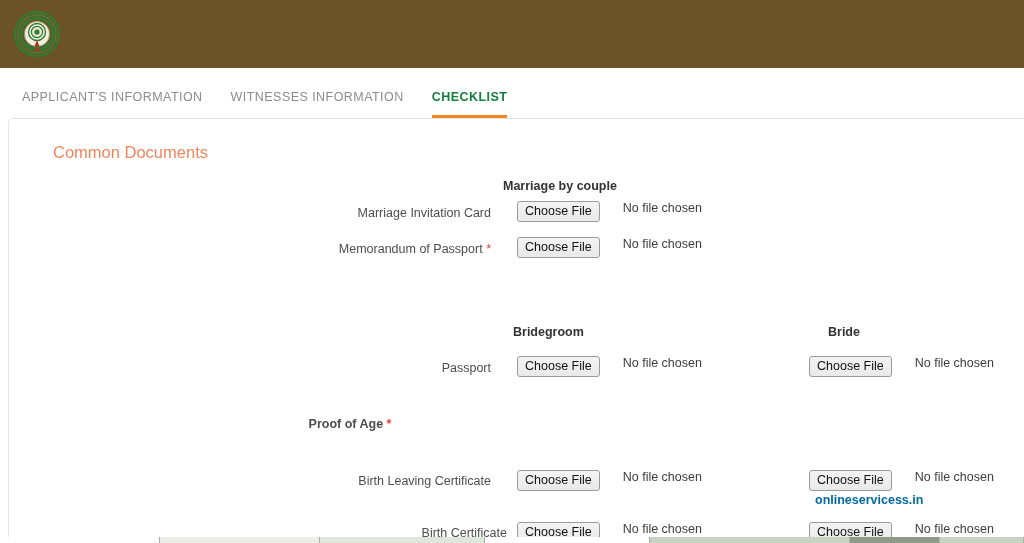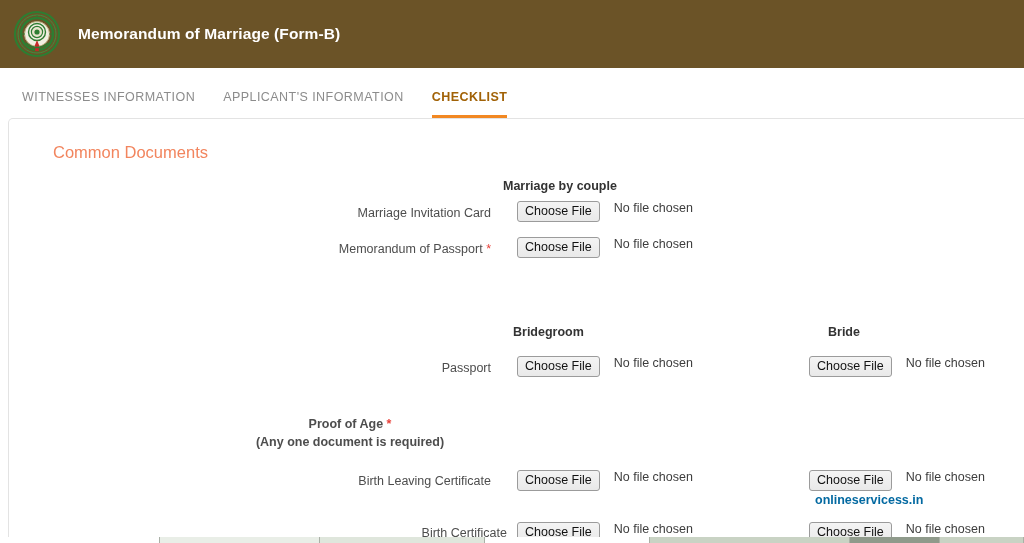--- a/index.html
+++ b/index.html
@@ -50,21 +50,21 @@
     letter-spacing: 0.45px;
     color: #8c8c8c;
     padding: 0 0 11px 0;
     margin-right: 28px;
     border-bottom: 3px solid transparent;
     white-space: nowrap;
     cursor: pointer;
   }
   .tab:first-child { margin-left: 22px; }
   .tab.active {
-    color: #a16207;
+    color: #15803d;
     font-weight: bold;
     border-bottom-color: #f28822;
   }
 
   
   .panel {
     position: absolute;
     top: 118px; left: 8px;
     width: 1060px; height: 430px;
     background: #ffffff;
@@ -115,21 +115,21 @@
     background: linear-gradient(#f4f4f4, #e9e9e9);
     border: 1px solid #9b9b9b;
     border-radius: 3px;
     padding: 2px 7px 3px 7px;
     font-size: 12.5px;
     color: #121212;
     line-height: 14px;
     font-family: "Liberation Sans", sans-serif;
   }
   .filetxt {
-    margin-left: 14px;
+    margin-left: 23px;
     color: #3d3d3d;
     font-size: 12.5px;
   }
 
   .watermark {
     position: absolute;
     color: #0369a1;
     font-size: 12.5px;
     font-weight: bold;
     white-space: nowrap;
@@ -174,26 +174,25 @@
       <path d="M24 30 L21.6 36 L26.4 36 Z" fill="#c62828"></path>
       <rect x="22.2" y="35" width="3.6" height="6" fill="#c62828"></rect>
       <path d="M13 33 Q24 42 35 33" fill="none" stroke="#2e7d32" stroke-width="1.6"></path>
       <g stroke="#2e7d32" stroke-width="0.9">
         <line x1="24" y1="5" x2="24" y2="9"></line>
         <line x1="8" y1="24" x2="12" y2="24"></line>
         <line x1="36" y1="24" x2="40" y2="24"></line>
       </g>
     </svg>
   </div>
-  <div class="app-title">Memorandum of Marriage (Form-B)</div>
 </div>
 
 <div class="tabbar">
+  <div class="tab">APPLICANT'S INFORMATION</div>
   <div class="tab">WITNESSES INFORMATION</div>
-  <div class="tab">APPLICANT'S INFORMATION</div>
   <div class="tab active">CHECKLIST</div>
 </div>
 
 <div class="panel">
 
   <h2 class="section-title" id="common-title">Common Documents</h2>
 
   <div class="col-head" style="left:494px; top:60px;">Marriage by couple</div>
 
   <div class="row-label" style="left:200px; top:87px; width:282px;"><span>Marriage Invitation Card</span></div>
@@ -218,21 +217,20 @@
     <span class="filebtn">Choose File</span>
     <span class="filetxt">No file chosen</span>
   </div>
   <div class="filefield" style="left:800px; top:237px;">
     <span class="filebtn">Choose File</span>
     <span class="filetxt">No file chosen</span>
   </div>
 
   <div class="proof-note" style="left:200px; top:298px; width:282px;"><span>Proof of Age</span>
     <span class="req">*</span></div>
-  <div class="proof-note" style="left:200px; top:316px; width:282px;">(Any one document is required)</div>
 
   <div class="row-label" style="left:200px; top:355px; width:282px;"><span>Birth Leaving Certificate</span></div>
   <div class="filefield" style="left:508px; top:351px;">
     <span class="filebtn">Choose File</span>
     <span class="filetxt">No file chosen</span>
   </div>
   <div class="filefield" style="left:800px; top:351px;">
     <span class="filebtn">Choose File</span>
     <span class="filetxt">No file chosen</span>
   </div>

